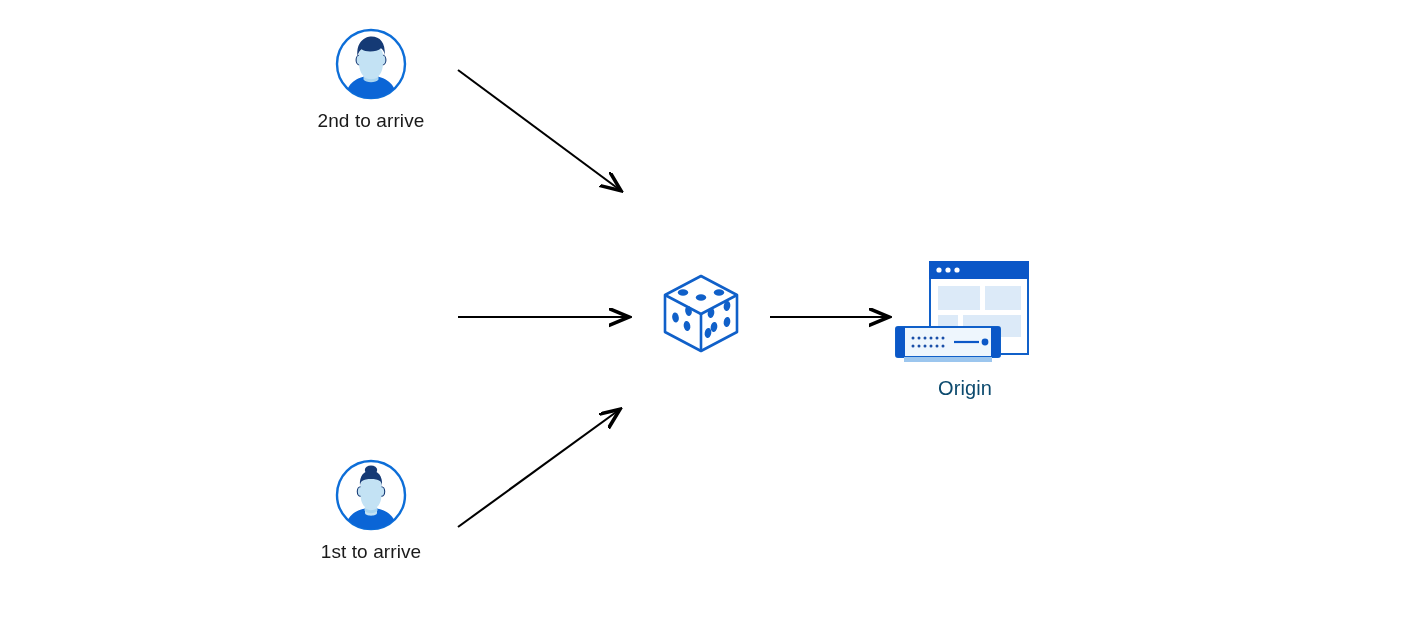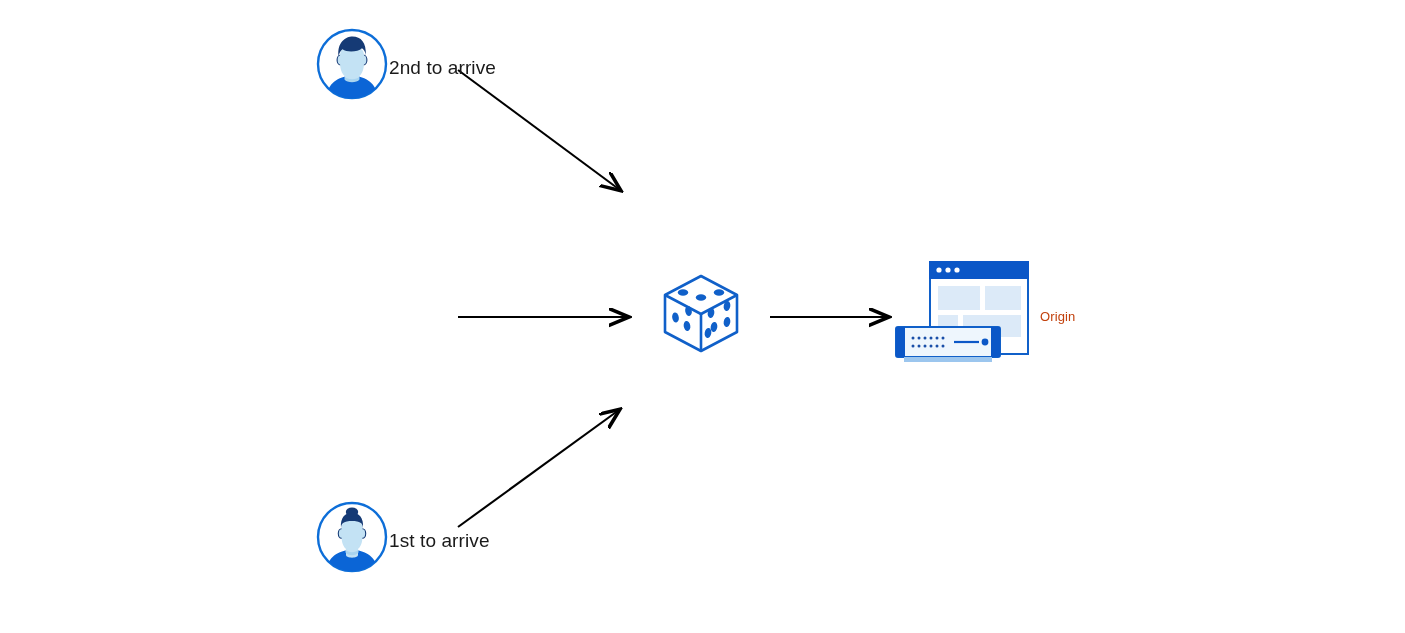--- a/index.html
+++ b/index.html
@@ -13,21 +13,21 @@
   #canvas {
     position: relative;
     width: 1405px;
     height: 633px;
     background: #ffffff;
     overflow: hidden;
   }
   .node {
     position: absolute;
     display: flex;
-    flex-direction: row;
+    flex-direction: column;
     align-items: center;
   }
   .node-label {
     font-family: "Liberation Sans", sans-serif;
     font-size: 19px;
     color: #1a1a1a;
     line-height: 1.2;
     white-space: nowrap;
     margin-top: 9px;
     letter-spacing: 0.1px;
@@ -36,22 +36,22 @@
   .dice-wrap { width: 86px; height: 86px; }
   .origin-wrap { width: 150px; height: 108px; position: relative; }
   .arrows-layer {
     position: absolute;
     left: 0; top: 0;
     width: 1405px;
     height: 633px;
     pointer-events: none;
   }
   .origin-label {
-    font-size: 13px;
-    color: #c2410c;
+    font-size: 20px;
+    color: #0c4a6e;
     margin-top: 10px;
   }
 </style>
 </head>
 <body>
 
 <div id="canvas">
 
   <svg class="arrows-layer" viewBox="0 0 1405 633" width="1405" height="633" xmlns="http://www.w3.org/2000/svg">
     <defs>
@@ -86,21 +86,21 @@
           <ellipse cx="48.5" cy="33" rx="3.4" ry="5" fill="#c3e2f4" stroke="#153a75" stroke-width="1.1"></ellipse>
           <path d="M25 28 C25 16 49 16 49 28 L49 36 C49 47 43.5 51.5 37 51.5 C30.5 51.5 25 47 25 36 Z" fill="#c3e2f4"></path>
           <path d="M23.5 29 C22 15 31 9.5 37.5 9.5 C46 9.5 51.5 15.5 50.8 28.5 C50.4 25 49 22.4 47 21.2 C43 25 32 25.6 27.5 22.2 C25.6 23.6 24.3 26 23.5 29 Z" fill="#153a75"></path>
         </g>
       </svg>
     </div>
     <div class="node-label">2nd to arrive</div>
   </div>
 
 
-  <div class="node" style="left:315px; top:500px; width:112px;">
+  <div class="node" style="left:315px; top:458px; width:112px;">
     <div class="avatar-wrap">
       <svg viewBox="0 0 74 74" width="74" height="74" xmlns="http://www.w3.org/2000/svg">
         <defs>
           <clipPath id="clip-a3">
               <circle cx="37" cy="37" r="34"></circle>
             </clipPath>
         </defs>
         <circle cx="37" cy="37" r="34" fill="#ffffff" stroke="#0d6ed8" stroke-width="2.4"></circle>
         <g clip-path="url(#clip-a3)">
           <path d="M11 74 C11 59 21.5 50 37 50 C52.5 50 63 59 63 74 Z" fill="#0b65d6"></path>

